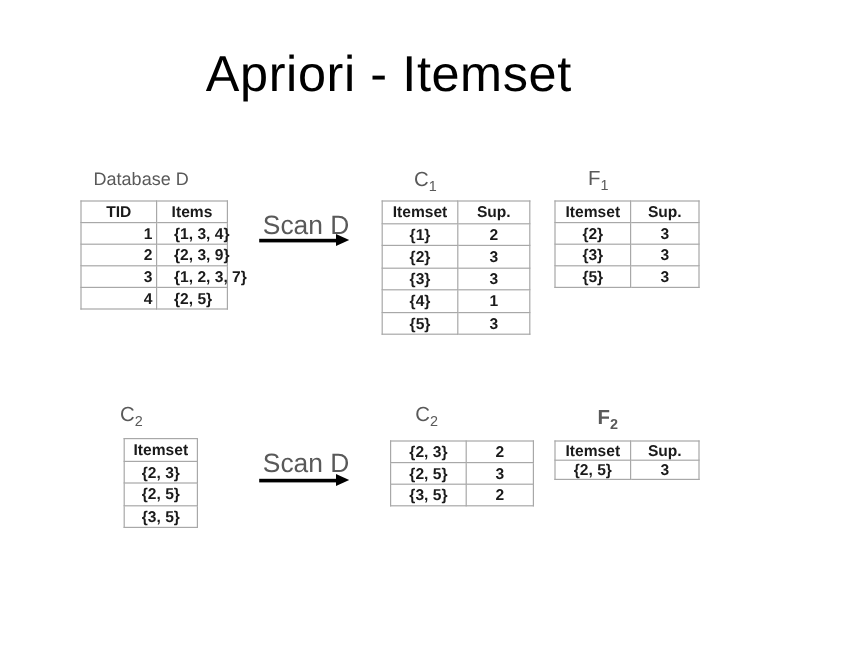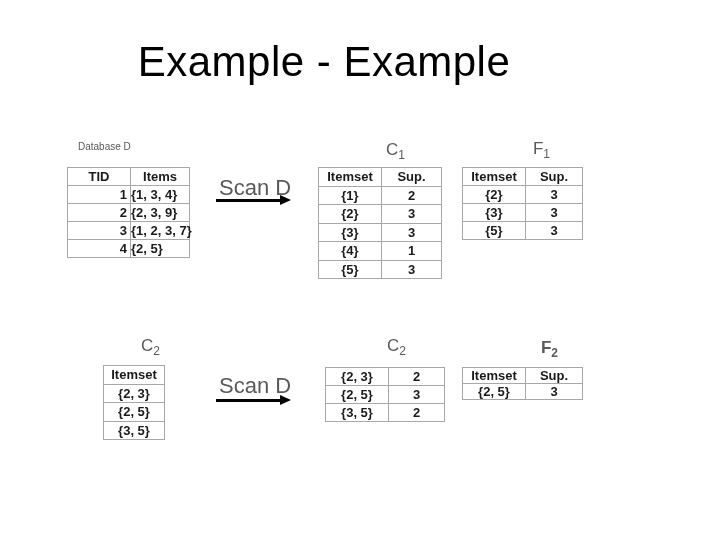--- a/index.html
+++ b/index.html
@@ -5,22 +5,22 @@
   html, body { margin:0; padding:0; background:#fff; }
   #slide {
     position:relative; width:720px; height:540px; background:#fff;
     font-family:"Liberation Sans", sans-serif; overflow:hidden;
   }
   .title {
     position:absolute; left:0; top:38px; width:648px; margin:0;
     text-align:center; font-size:42px; font-weight:normal;
     color:var(--title, #000); letter-spacing:0.5px;
   }
-  .lbl { position:absolute; font-size:10px; color:var(--label, #595959); white-space:nowrap; }
-  .set-lbl { font-size:17px; width:60px; text-align:right; }
+  .lbl { position:absolute; font-size:15px; color:var(--label, #595959); white-space:nowrap; }
+  .set-lbl { font-size:17px; width:60px; text-align:left; }
   .set-lbl sub { font-size:12px; }
   .scan { font-size:22px; }
 
   .db-label   { left:78px;  top:141px; }
   .c1-label   { left:345px; top:140px; }
   .f1-label   { left:490px; top:139px; }
   .c2a-label  { left:100px; top:336px; }
   .c2b-label  { left:346px; top:336px; }
   .f2-label   { left:498px; top:338px;font-weight:bold; }
   .scan-top    { left:219px; top:175px; }
@@ -43,21 +43,21 @@
   .tbl th, .tbl td {
     border:1px solid var(--table-border, #a8a8a8);
     font-size:13px; font-weight:bold; color:var(--table-text, #1a1a1a);
     text-align:center; padding:0 2px; white-space:nowrap; overflow:visible;margin-top:44px;
   }
   .tbl tr { height:18px; }
 
   .tbl-database { left:67px;  top:167px; width:123px; }
   .tbl-database th:nth-child(1), .tbl-database td:nth-child(1) { width:58px; }
   .tbl-database td:nth-child(1) { text-align:right; padding-right:3px; }
-  .tbl-database td:nth-child(2) { text-align:left; padding-left:0; }
+  .tbl-database td:nth-child(2) { text-align:left; padding-left:14px; }
 
   .tbl-c1 { left:318px; top:167px; width:124px; }
   .tbl-c1 th:nth-child(1), .tbl-c1 td:nth-child(1) { width:58px; }
   .tbl-c1 tr { height:18.5px; }
 
   .tbl-f1 { left:462px; top:167px; width:121px; }
   .tbl-f1 th:nth-child(1), .tbl-f1 td:nth-child(1) { width:58px; }
 
   .tbl-c2a { left:103px; top:365px; width:62px; }
   .tbl-c2a tr { height:18.5px; }
@@ -67,21 +67,21 @@
 
   .tbl-f2 { left:462px; top:367px; width:121px; }
   .tbl-f2 th:nth-child(1), .tbl-f2 td:nth-child(1) { width:58px; }
   .tbl-f2 tr { height:16px; }
 </style>
 </head>
 <body>
 
 <div id="slide">
 
-  <h1 class="title">Example - Example</h1>
+  <h1 class="title">Apriori - Itemset</h1>
 
   <div class="lbl db-label">Database D</div>
 
   <div class="lbl set-lbl c1-label"><span>C</span><sub>1</sub></div>
 
   <div class="lbl set-lbl f1-label"><span>F</span><sub>1</sub></div>
 
   <div class="lbl set-lbl c2a-label"><span>C</span><sub>2</sub></div>
 
   <div class="lbl set-lbl c2b-label"><span>C</span><sub>2</sub></div>

